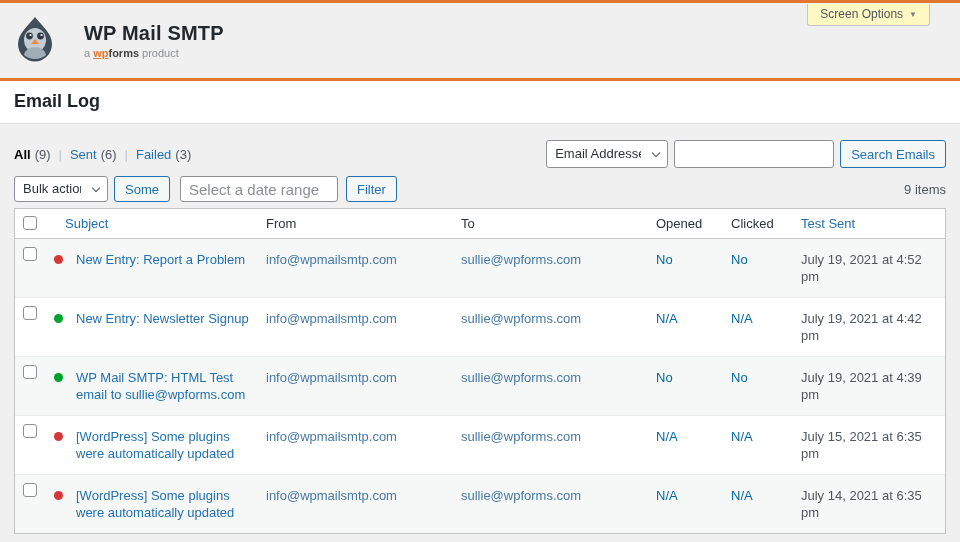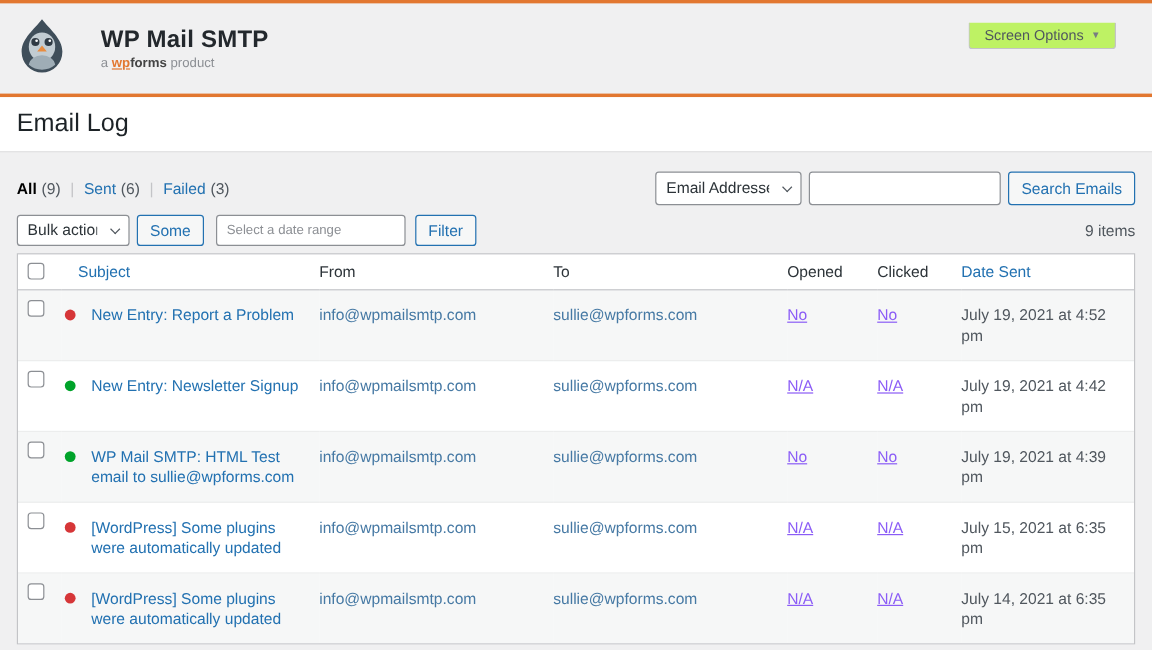--- a/index.html
+++ b/index.html
@@ -6,43 +6,43 @@
   html,body { width:960px; height:542px; overflow:hidden; }
   body {
     font-family:"Liberation Sans", sans-serif;
     background:#f0f0f1;
     color:#3c434a;
     position:relative;
   }
   
   .top-orange-bar { height:3px; background:var(--brand-orange); width:100%; }
   .screen-options-btn {
-    position:absolute; top:19px; right:30px;
-    background:#bef264; border:1px solid #c3c4c7; border-top:none;
+    position:absolute; top:4px; right:30px;
+    background:#fef9c3; border:1px solid #c3c4c7; border-top:none;
     border-radius:0 0 3px 3px;
     font-size:12px; color:#50575e;
     padding:3px 12px 4px; display:flex; align-items:center; gap:6px;
     cursor:pointer; z-index:5;
   }
   .screen-options-btn .tri { font-size:8px; color:#787c82; }
   .plugin-header {
     height:78px; background:#f0f0f1;
     border-bottom:3px solid var(--brand-orange);
     display:flex; align-items:center; padding:0 14px;
   }
   .logo-wrap { display:flex; align-items:center; gap:28px; }
   .brand-text .brand-title { font-size:20px; font-weight:bold; color:#23282d; letter-spacing:.2px; }
   .brand-tagline { font-size:11px; color:#8c8f94; margin-top:2px; }
   .brand-tagline .wp { color:var(--brand-orange); font-weight:bold;text-decoration:underline; }
   .brand-tagline .forms { color:#444; font-weight:bold; }
   .page-title-bar {
     background:#fff; border-bottom:1px solid #dcdcde;
     padding:10px 14px 11px;
   }
-  .page-title-bar h1 { font-size:21px; font-weight:400; color:#1d2327; }
+  .page-title-bar h1 { font-size:18px; font-weight:700; color:#1d2327; }
   
   .content { padding:16px 14px 0; }
   .row-flex { display:flex; justify-content:space-between; align-items:center; }
   
   .views { list-style:none; display:flex; align-items:center; font-size:13px; }
   .views li { display:flex; align-items:center; }
   .views li + li::before { content:"|"; color:#c3c4c7; margin:0 8px; }
   .views a { text-decoration:none; color:var(--link-blue); cursor:pointer; }
   .views .current a { color:#000; font-weight:bold; }
   .views .count { color:#50575e; margin-left:4px; }
@@ -53,21 +53,21 @@
     font-family:inherit; font-size:13px; color:#2c3338;
     background:#fff; border:1px solid #8c8f94; border-radius:3px;
     padding:3px 26px 4px 8px; height:28px; cursor:pointer;
   }
   .select-wrap .chev {
     position:absolute; right:9px; top:10px; width:6px; height:6px;
     border-right:1.5px solid #50575e; border-bottom:1.5px solid #50575e;
     transform:rotate(45deg); pointer-events:none;
   }
   input[type="text"], input[type="search"] {
-    font-family:inherit; font-size:11px; color:#2c3338;
+    font-family:inherit; font-size:15px; color:#2c3338;
     background:#fff; border:1px solid #8c8f94; border-radius:3px;
     height:28px; padding:0 8px;
   }
   input::placeholder { color:#8c8f94; }
   .btn-secondary {
     font-family:inherit; font-size:13px;
     color:var(--link-blue); background:#f6f7f7;
     border:1px solid var(--link-blue); border-radius:3px;
     height:28px; padding:0 10px; cursor:pointer;
   }
@@ -107,21 +107,21 @@
   .subject-inner { position:relative; padding-left:14px; display:block; max-width:196px; }
   .status-dot {
     position:absolute; left:-8px; top:4px; width:9px; height:9px; border-radius:50%;
     display:inline-block;
   }
   .subject-inner { margin-left:8px; }
   .subject-link {
     font-weight:normal; color:var(--link-blue); text-decoration:none; cursor:pointer;
   }
   td.col-from, td.col-to { color:var(--email-text); }
-  td.col-opened, td.col-clicked { color:#8b5cf6;text-decoration:underline; }
+  td.col-opened, td.col-clicked { color:#0369a1; }
   td.col-date { color:#50575e; }
 </style>
 </head>
 <body>
 
 <div class="top-orange-bar"></div>
 
 <button class="screen-options-btn">
   <span>Screen Options</span>
   <span class="tri">▼</span>
@@ -202,21 +202,21 @@
   <div class="log-table-wrap">
     <table>
       <thead>
         <tr>
           <th class="col-check"><input type="checkbox" style=""></th>
           <th class="col-subject"><a>Subject</a></th>
           <th class="col-from">From</th>
           <th class="col-to">To</th>
           <th class="col-opened">Opened</th>
           <th class="col-clicked">Clicked</th>
-          <th class="col-date"><a>Date Sent</a></th>
+          <th class="col-date"><a>Test Sent</a></th>
         </tr>
       </thead>
       <tbody id="rows-tbody">
           <tr>
     <td class="col-check"><input type="checkbox" style=""></td>
     <td class="col-subject">
       <span class="subject-inner">
         <span class="status-dot" style="background: rgb(214, 54, 56);"></span>
         <a class="subject-link">New Entry: Report a Problem</a>
       </span>

